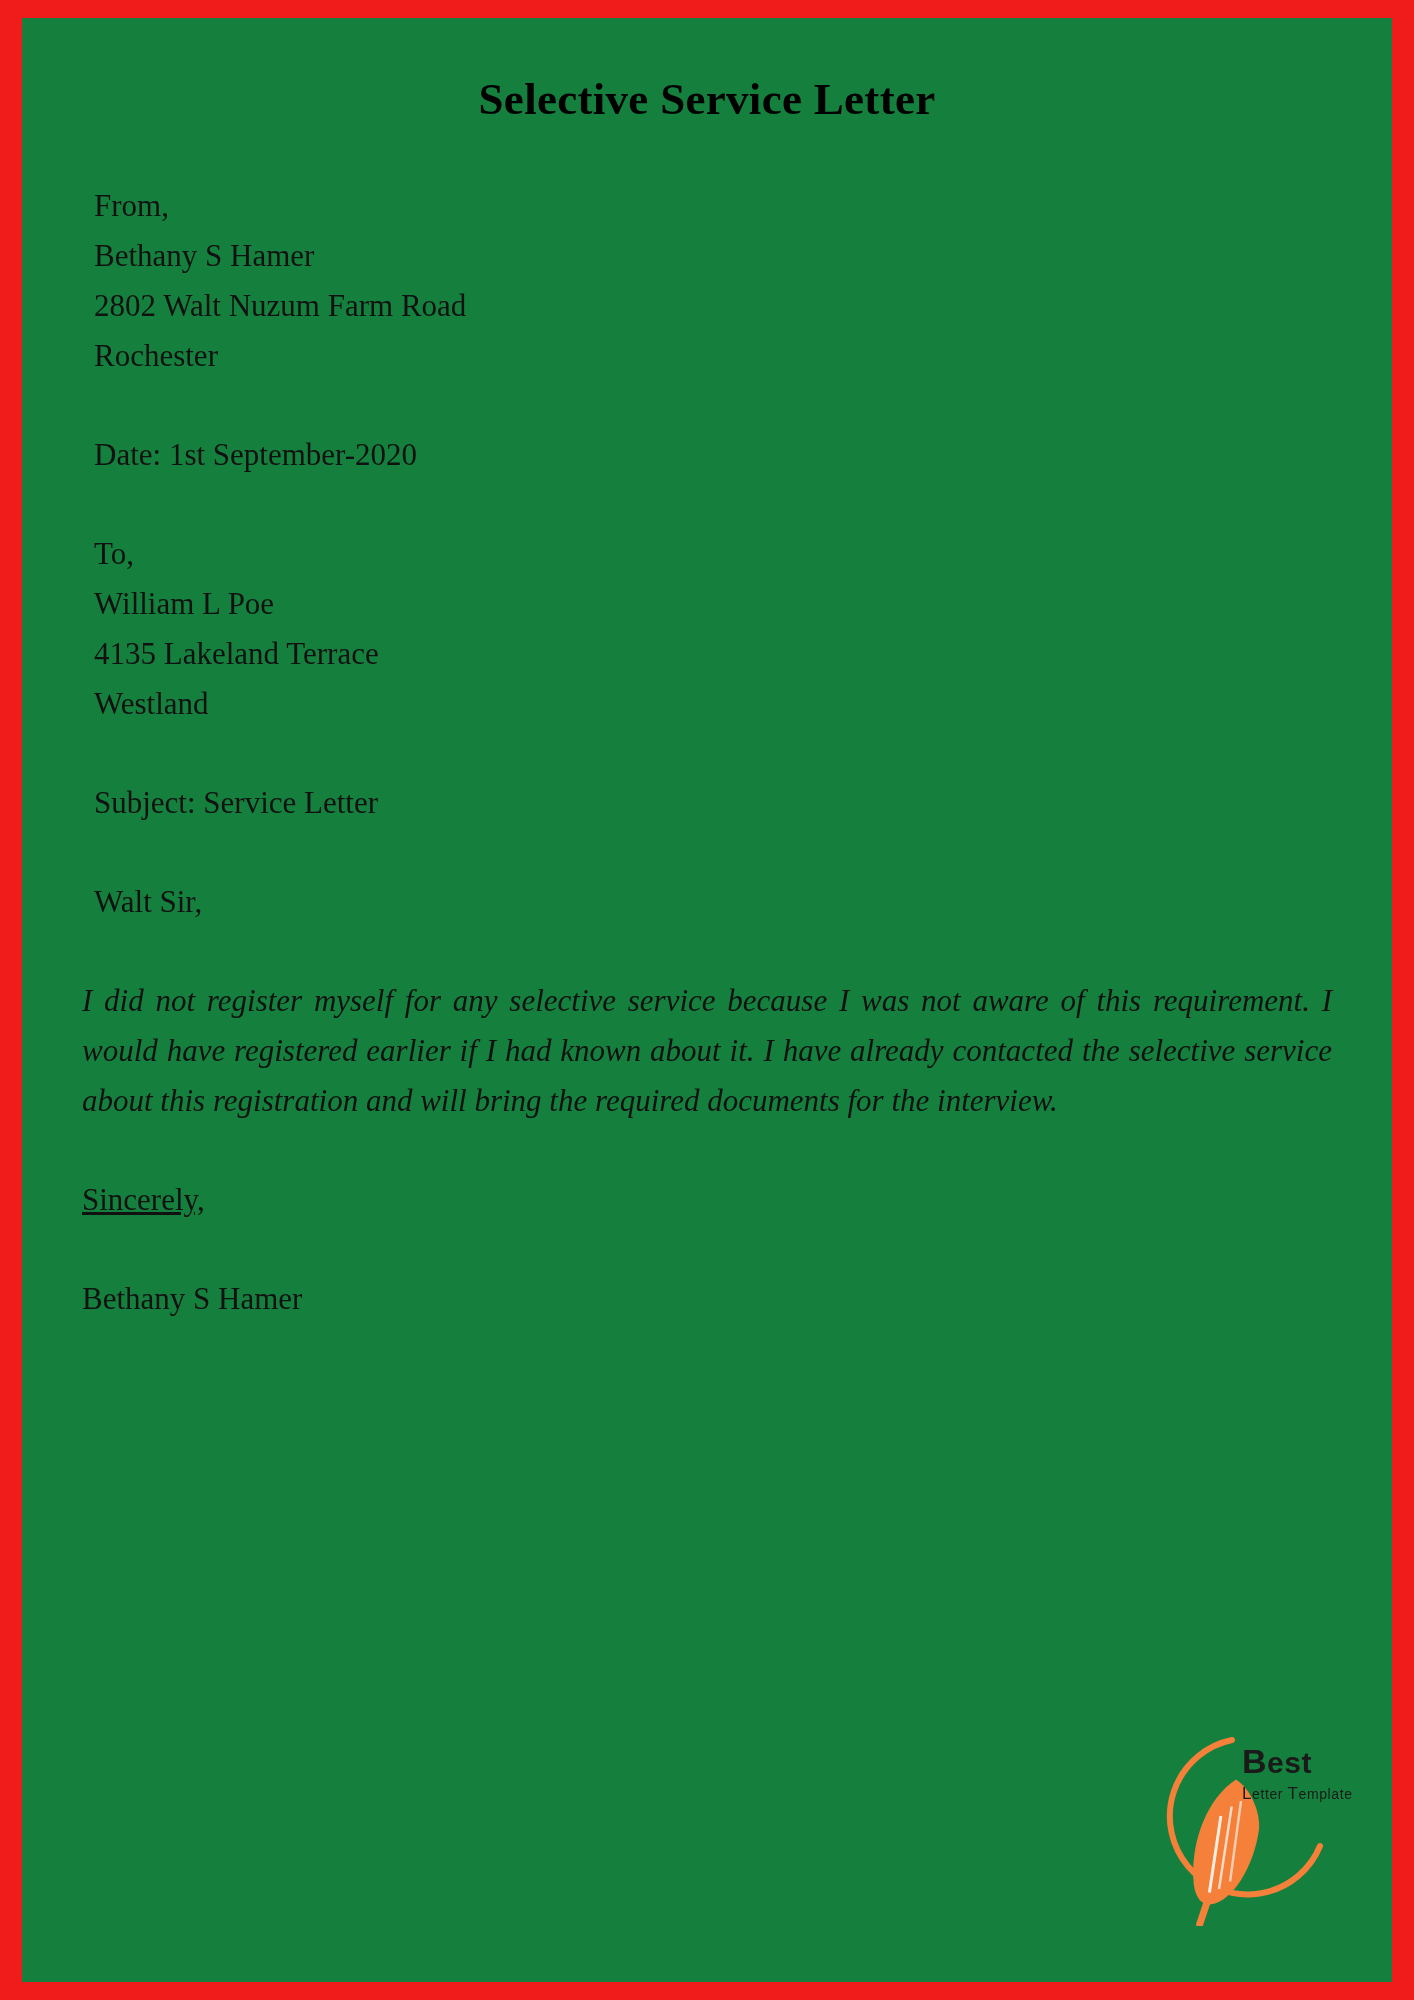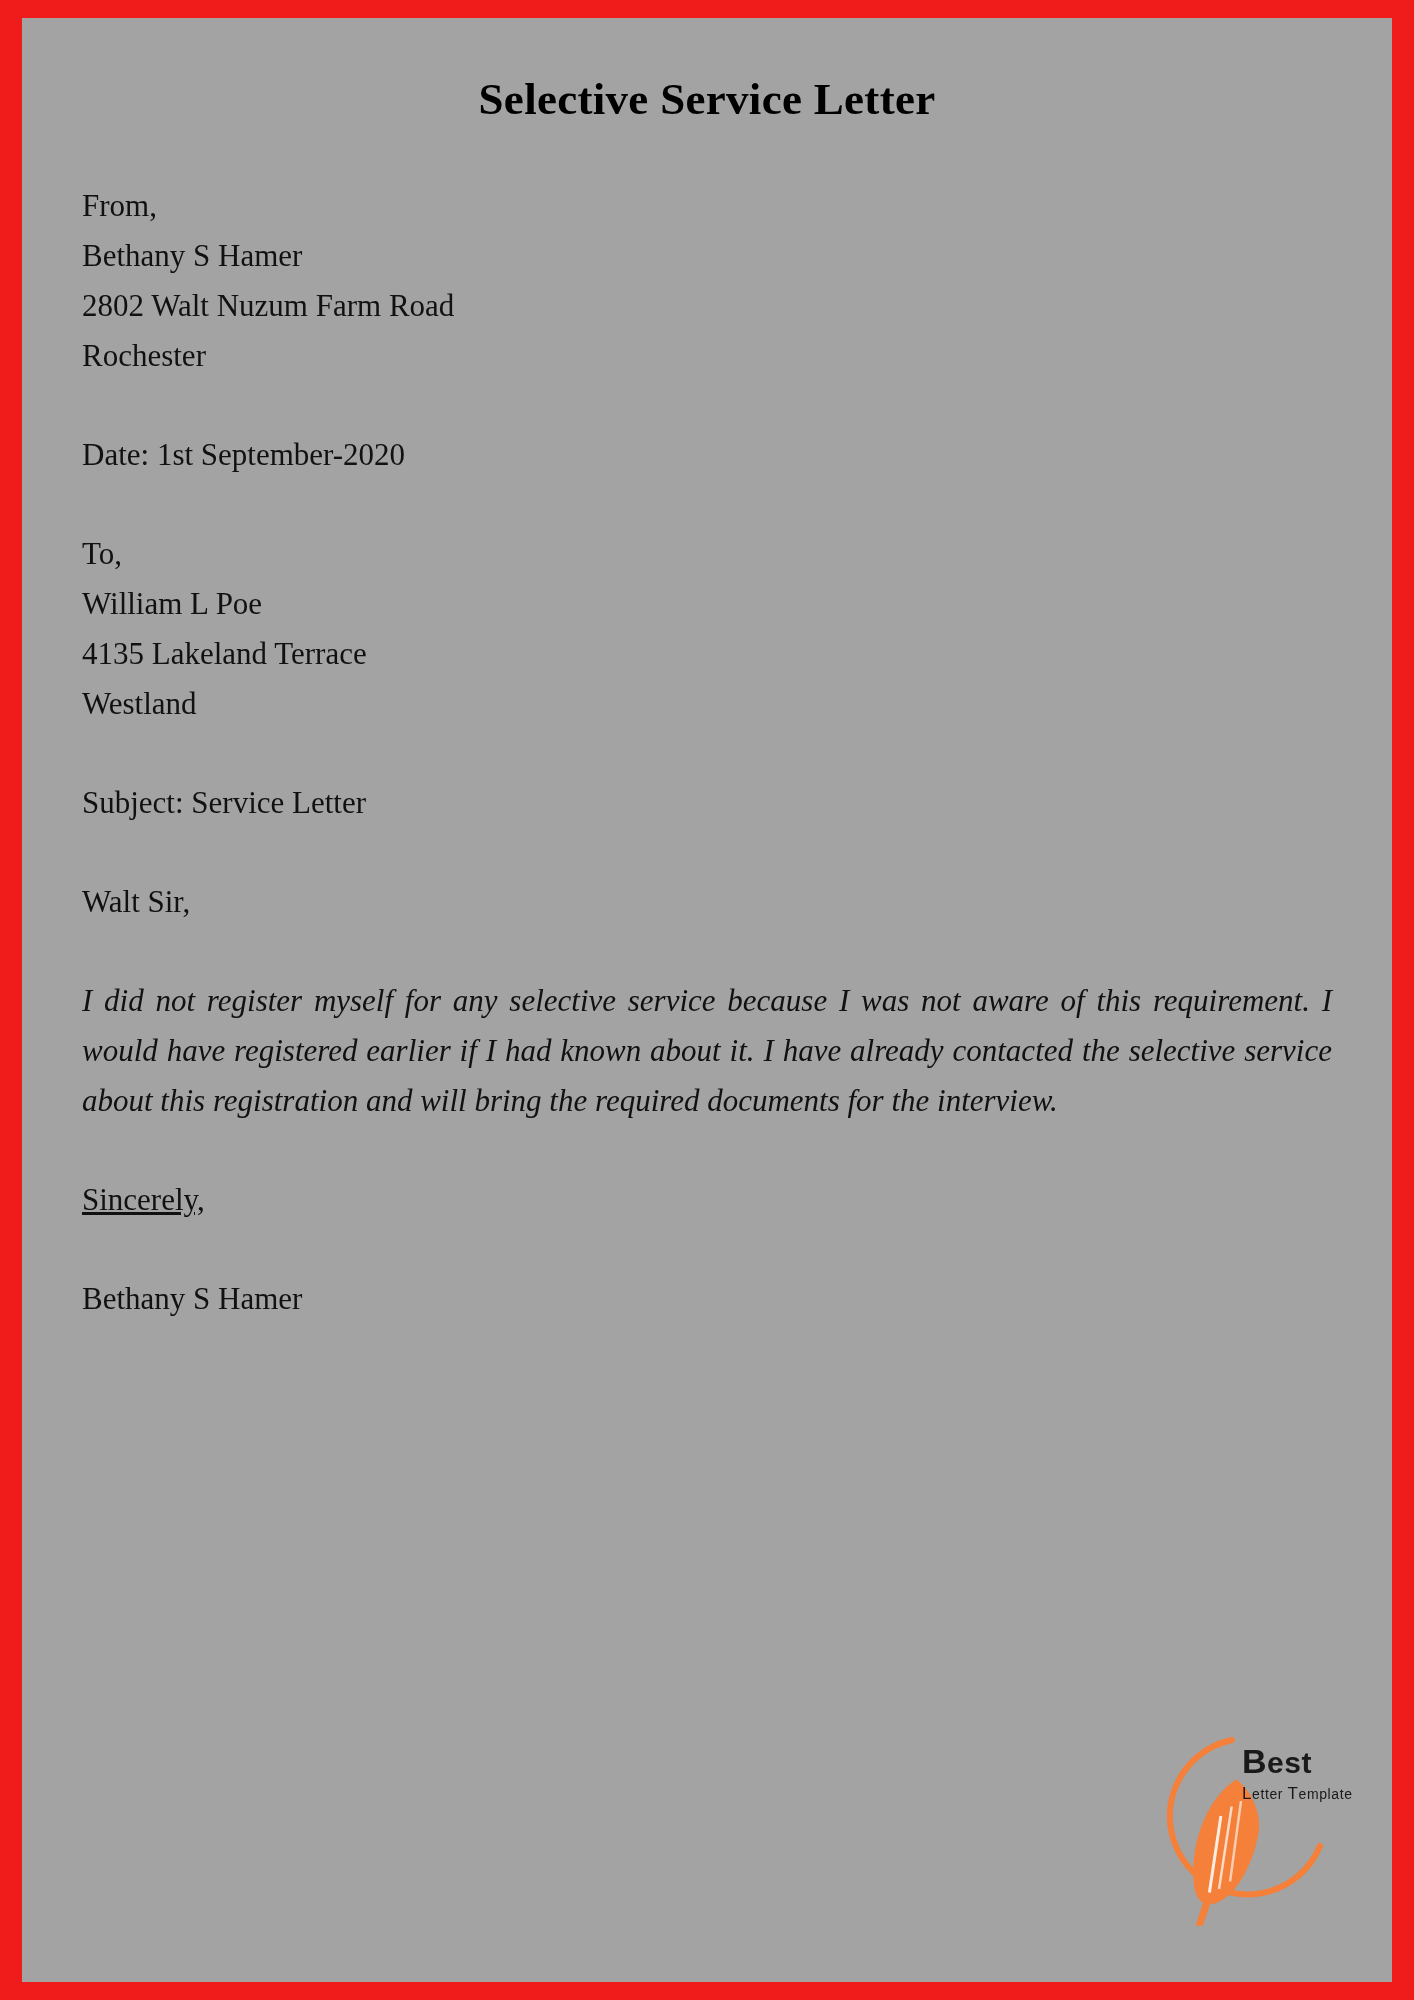--- a/index.html
+++ b/index.html
@@ -16,41 +16,41 @@
     box-sizing: border-box;
     width: 1414px;
     height: 2000px;
     background: #f01b1b;
     padding: 18px 22px 18px 22px;
   }
   .sheet {
     box-sizing: border-box;
     width: 100%;
     height: 100%;
-    background: #a3a3a3;
+    background: #15803d;
     position: relative;
     padding: 55px 60px 40px 60px;
   }
   .doc-title {
     text-align: center;
     font-family: "Liberation Serif", serif;
     font-weight: bold;
     font-size: 45px;
     letter-spacing: 0.3px;
     color: #000000;
     margin: 0 0 56px 0;
   }
   .body-text {
     font-family: "Liberation Serif", serif;
     font-size: 31px;
     line-height: 50px;
     color: #111111;
   }
   .block {
-    margin: 0 0 49px 0;
+    margin: 0 0 49px 12px;
   }
   .block .line {
     white-space: pre;
   }
   .para {
     margin: 0 0 49px 0;
     text-align: justify;
     text-justify: inter-word;
     font-style: italic;
   }

